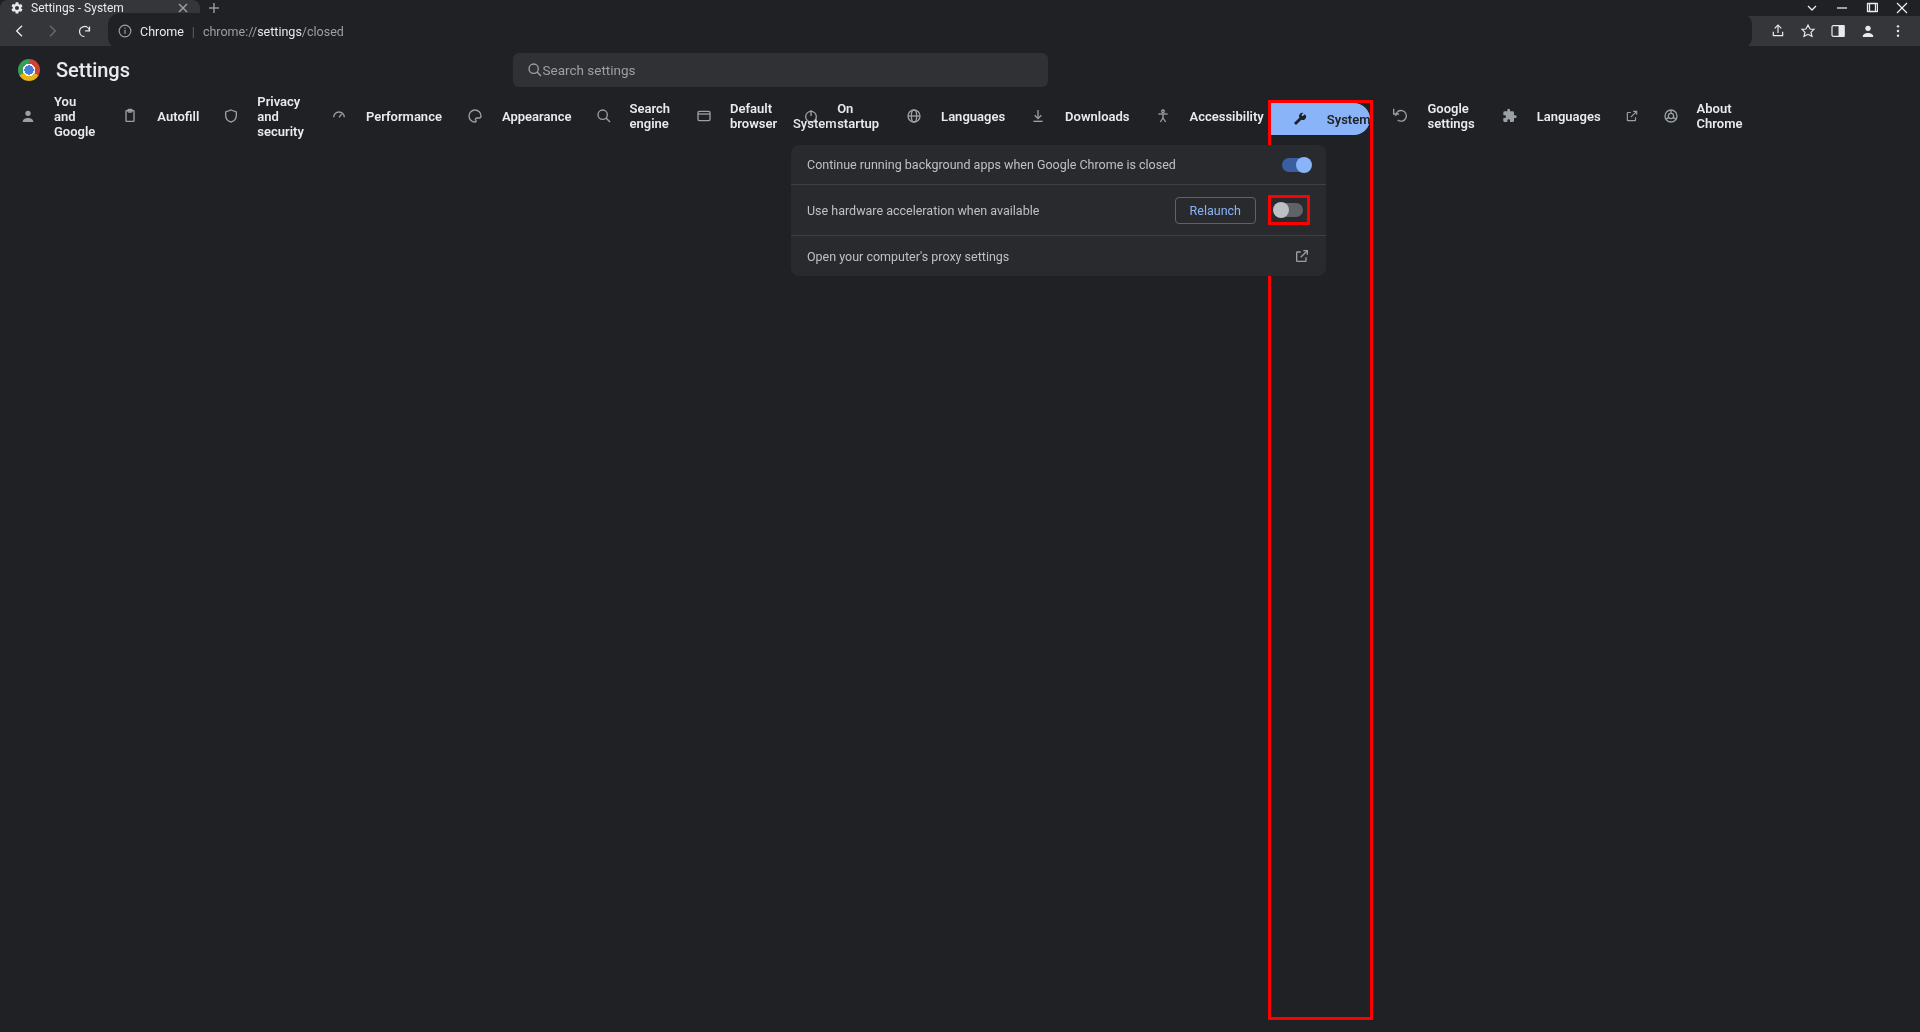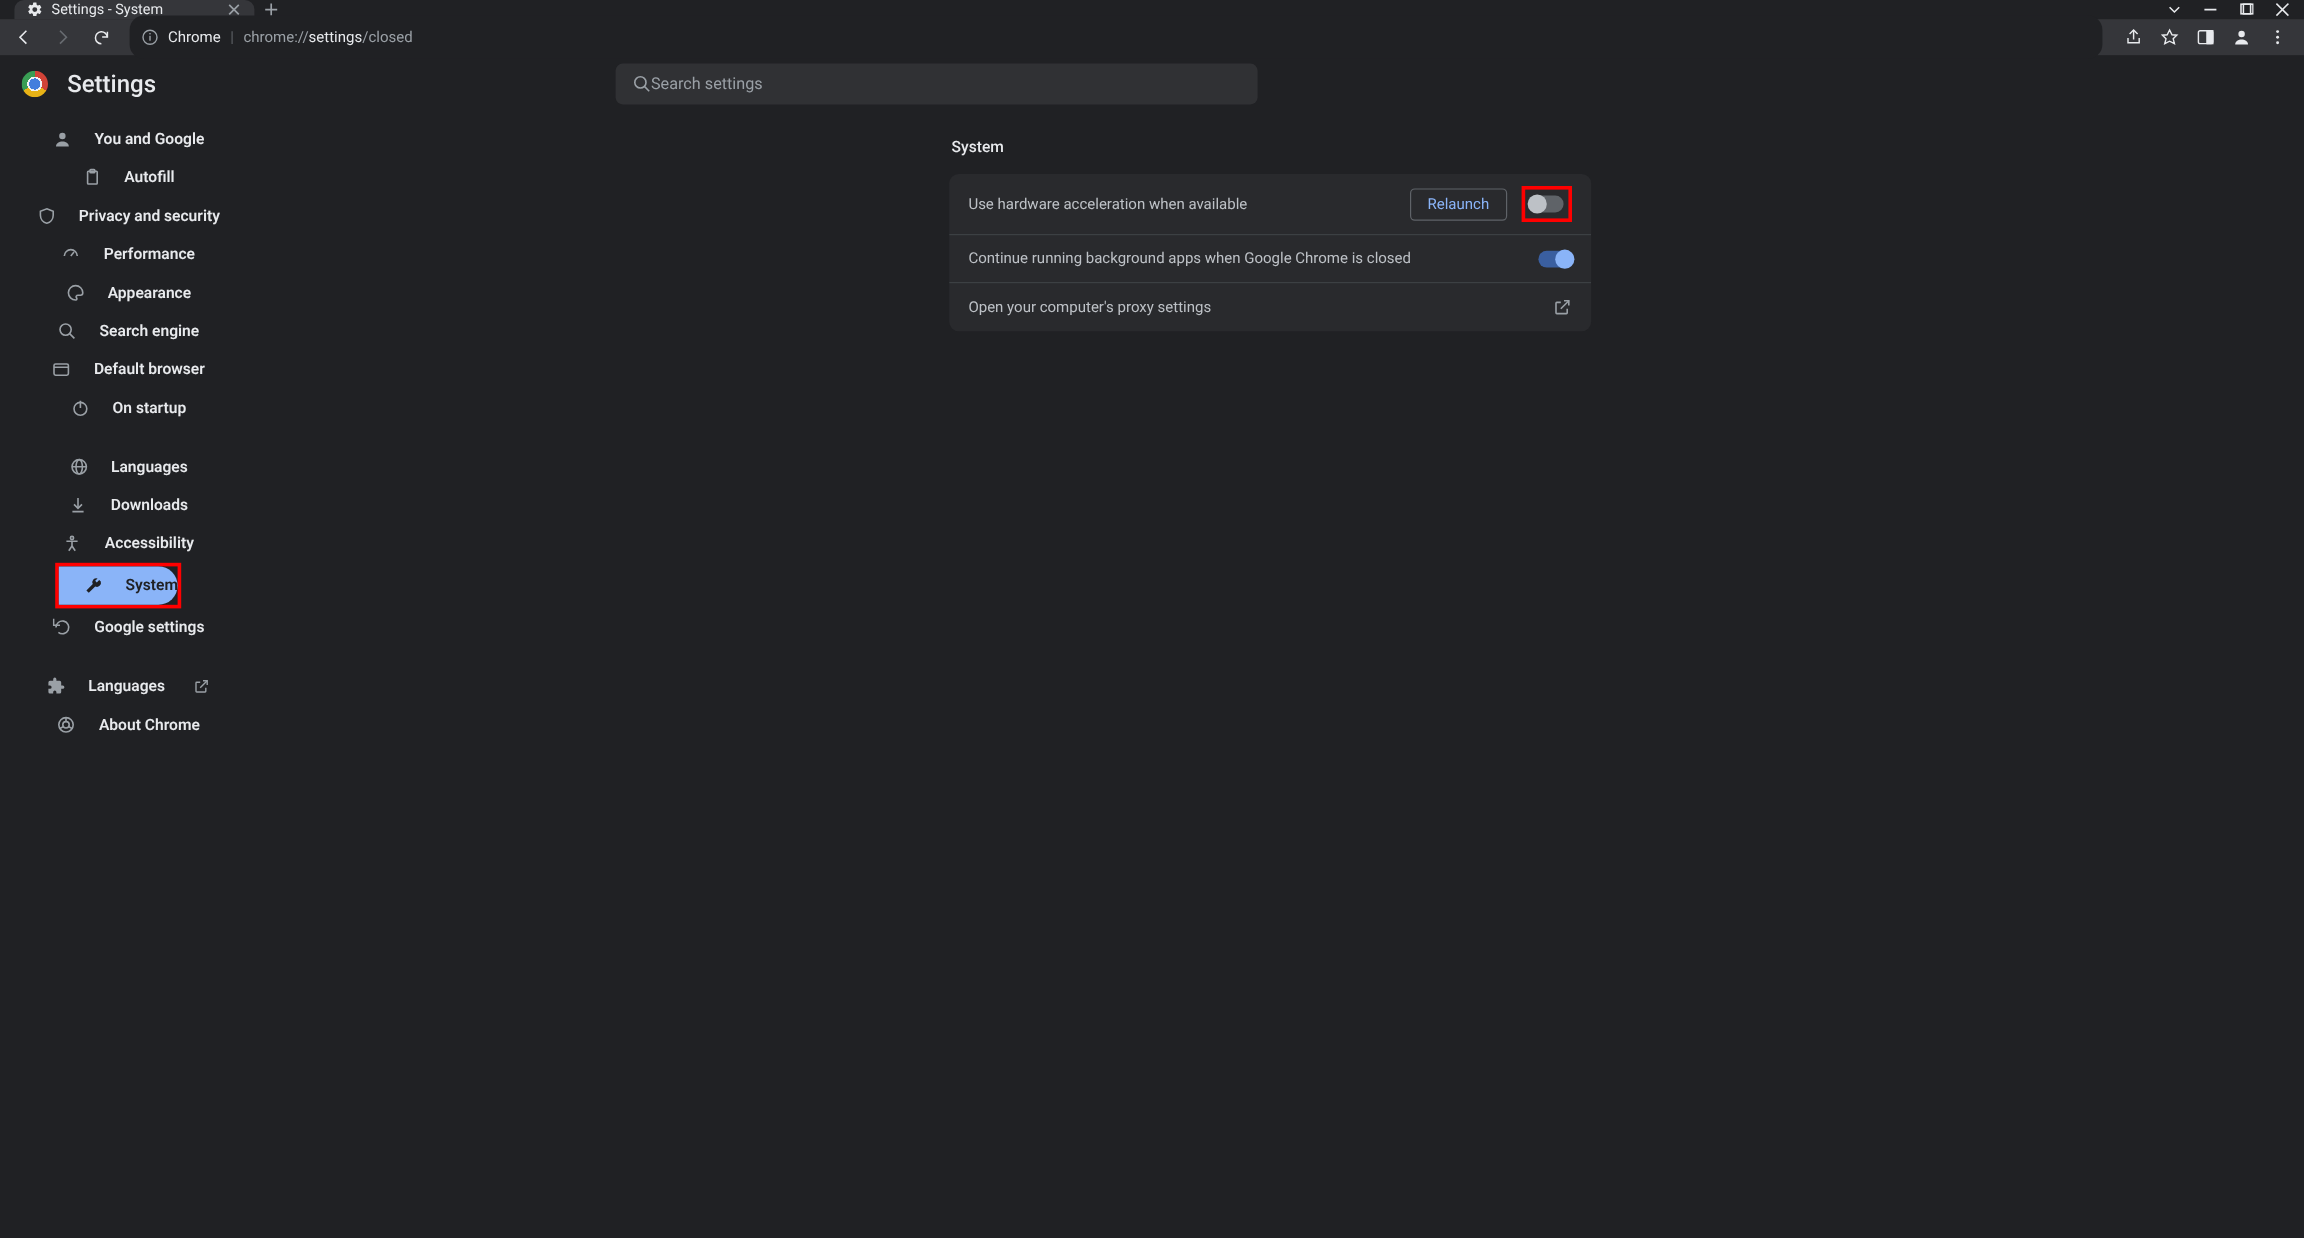--- a/index.html
+++ b/index.html
@@ -1,19 +1,19 @@
 <!DOCTYPE html>
 <html><head>
 <meta charset="utf-8">
 <style>
   * { margin: 0; padding: 0; box-sizing: border-box; font-family: "Segoe UI", Roboto, Arial, sans-serif; }
   body { background: #202124; color: #e8eaed; width:1920px; height:1032px; overflow:hidden; }
 
   
-  .tab-strip { height: 16px; background:#202124; display:flex; align-items:stretch;padding-left:12px; }
+  .tab-strip { height: 16px; background:#202124; display:flex; align-items:stretch; }
   .tab { display:flex; align-items:center; background:#35363a; border-radius:8px 8px 0 0; padding:0 10px; width:200px; font-size:12px; color:#e8eaed; gap:7px;}
   .tab .favicon { width:14px; height:14px; display:flex; align-items:center; justify-content:center;}
   .tab .title { flex:1; white-space:nowrap; overflow:hidden; text-overflow:ellipsis; }
   .tab .close { width:14px; height:14px; display:flex; align-items:center; justify-content:center; color:#9aa0a6; }
   .new-tab { width:28px; display:flex; align-items:center; justify-content:center; color:#9aa0a6; }
   .win-controls { margin-left:auto; display:flex; align-items:center; gap:18px; padding-right:12px; color:#e8eaed; }
 
   
   .toolbar { height:30px; background:#35363a; display:flex; align-items:center; padding:0 8px; gap:8px; }
   .nav-btn { width:24px; height:24px; display:flex; align-items:center; justify-content:center; color:#9aa0a6; border-radius:50%; }
@@ -31,21 +31,21 @@
                  conic-gradient(#ea4335 0 120deg,#fbbc05 120deg 240deg,#34a853 240deg 360deg); filter:grayscale(0.1) brightness(0.95);}
   .settings-title { font-size:20px; font-weight:500; color:#e8eaed; }
   .search-wrap { margin-left:auto; margin-right:auto; width:535px; }
   .search-box { height:34px; background:#303134; border-radius:6px; display:flex; align-items:center; padding:0 14px; color:#9aa0a6; font-size:13.5px;}
   .header-right-spacer { width: 490px; }
 
   
   .content { display:flex; height:calc(1032px - 28px - 30px - 48px); }
 
   
-  .sidebar { width:197px; display:flex; flex-direction:column; padding-top:6px;align-items:center; }
+  .sidebar { width:197px; display:flex; flex-direction:row; padding-top:6px; }
   .sb-item { height:32px; display:flex; align-items:center; padding-left:20px; gap:18px; font-size:13px; color:#e8eaed; cursor:pointer; border-radius:0 16px 16px 0; margin-right:4px;}
   .sb-item .ic { width:18px; height:18px; display:flex; align-items:center; justify-content:center; color:#9aa0a6; }
   .sb-item.bold { font-weight:600; }
   .sb-item.active { background:#8ab4f8; color:#202124; font-weight:600;}
   .sb-item.active .ic { color:#202124; }
   .sb-divider { height:1px; background:#3c4043; margin:8px 0; }
   .sb-item .ext-ic { margin-left:6px; color:#9aa0a6; }
   .system-highlight-wrap { border:3px solid #ff0000; border-radius:0; padding:0; }
 
   
@@ -362,34 +362,34 @@
       <span>About Chrome</span>
     </div>
   </div>
 
   <div class="main">
     <div class="panel">
       <div class="section-title">System</div>
       <div class="card">
 
         <div class="row">
+          <div class="label">Continue running background apps when Google Chrome is closed</div>
+          <div class="toggle on">
+              <div class="knob"></div>
+            </div>
+        </div>
+
+        <div class="row">
           <div class="label">Use hardware acceleration when available</div>
           <button class="relaunch-btn">Relaunch</button>
           <div class="toggle-highlight">
             <div class="toggle off">
                 <div class="knob"></div>
               </div>
           </div>
-        </div>
-
-        <div class="row">
-          <div class="label">Continue running background apps when Google Chrome is closed</div>
-          <div class="toggle on">
-              <div class="knob"></div>
-            </div>
         </div>
 
         <div class="row">
           <div class="label">Open your computer's proxy settings</div>
           <span class="open-ext">
               <svg width="16" height="16" viewBox="0 0 24 24" fill="none" stroke="#9aa0a6" stroke-width="2">
                 <path d="M14 4h6v6"></path>
                 <line x1="20" y1="4" x2="10" y2="14"></line>
                 <path d="M18 14v5a1 1 0 0 1-1 1H5a1 1 0 0 1-1-1V7a1 1 0 0 1 1-1h5"></path>
               </svg>

